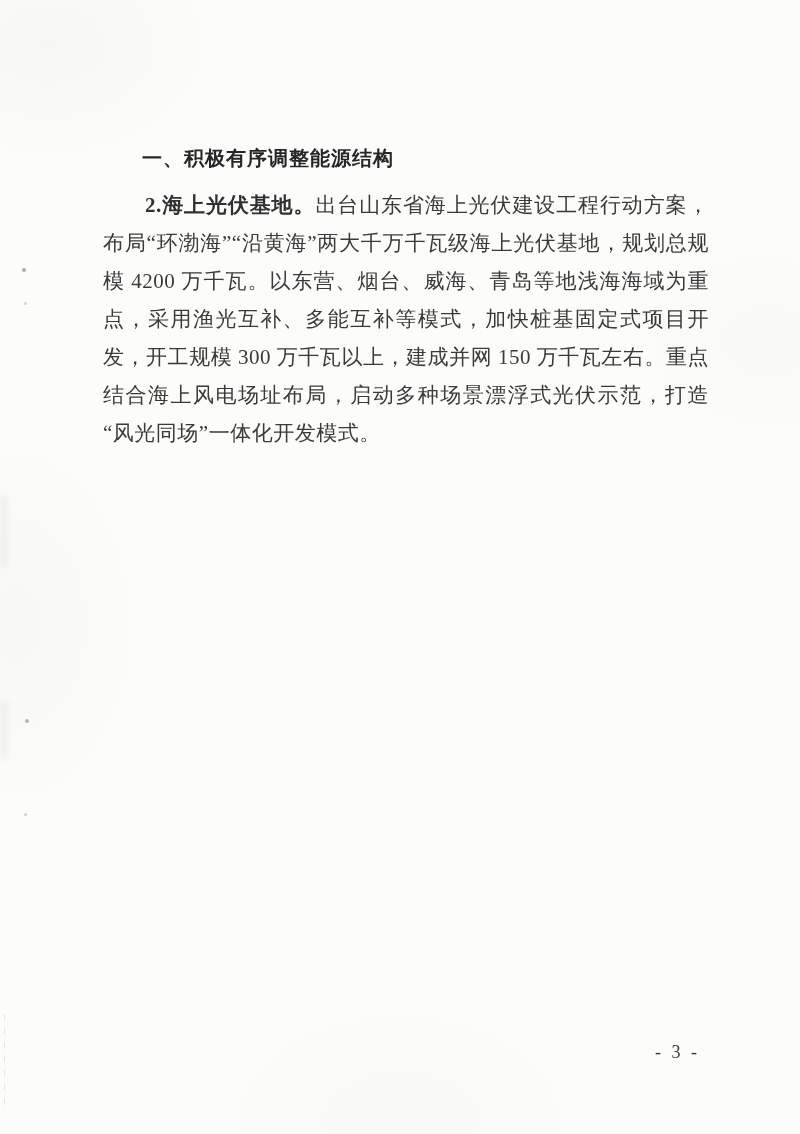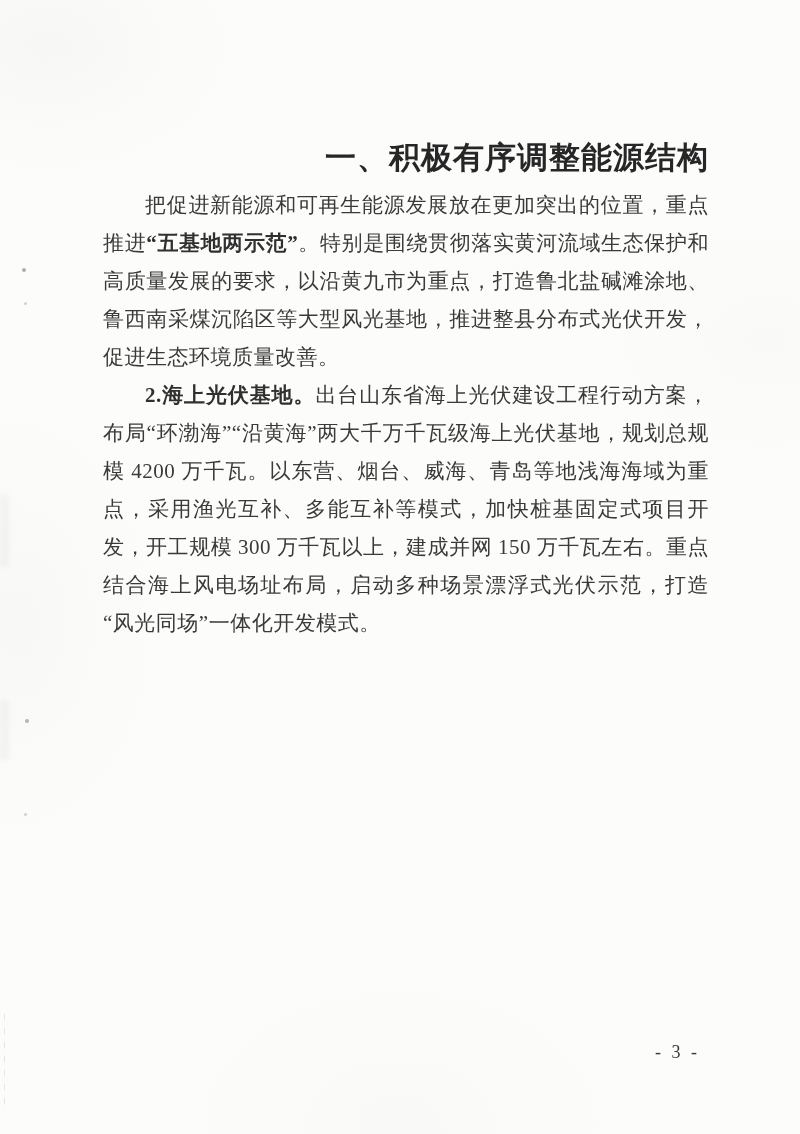--- a/index.html
+++ b/index.html
@@ -23,27 +23,26 @@
   }
   .content {
     position: absolute;
     left: 103px;
     top: 143px;
     width: 606px;
   }
   .heading {
     font-family: "Liberation Sans", sans-serif;
     font-weight: 700;
-    font-size: 31px;
+    font-size: 20px;
     line-height: 30px;
     letter-spacing: 1px;
     color: #262626;
     margin: 0 0 13px 0;
     text-indent: 39px;
-    text-align: right;
   }
   .para {
     margin: 0;
     font-size: 21px;
     line-height: 38px;
     letter-spacing: 0.5px;
     color: #3a3a3a;
     text-align: justify;
     text-indent: 2em;
   }
@@ -101,19 +100,18 @@
   <div class="speck speck-2"></div>
   <div class="speck speck-3"></div>
   <div class="speck speck-4"></div>
   <div class="smudge smudge-1"></div>
   <div class="smudge smudge-2"></div>
   <div class="crease"></div>
 
   <div class="content">
     <h1 class="heading">一、积极有序调整能源结构</h1>
     <div id="paragraphs">
-        <p class="para"><span class="">把促进新能源和可再生能源发展放在更加突出的位置，重点推进</span><span class="bold">“五基地两示范”</span><span class="">。特别是围绕贯彻落实黄河流域生态保护和高质量发展的要求，以沿黄九市为重点，打造鲁北盐碱滩涂地、鲁西南采煤沉陷区等大型风光基地，推进整县分布式光伏开发，促进生态环境质量改善。</span></p>
         <p class="para"><span class="bold">2.海上光伏基地。</span><span class="">出台山东省海上光伏建设工程行动方案，布局“环渤海”“沿黄海”两大千万千瓦级海上光伏基地，规划总规模 4200 万千瓦。以东营、烟台、威海、青岛等地浅海海域为重点，采用渔光互补、多能互补等模式，加快桩基固定式项目开发，开工规模 300 万千瓦以上，建成并网 150 万千瓦左右。重点结合海上风电场址布局，启动多种场景漂浮式光伏示范，打造“风光同场”一体化开发模式。</span></p>
       </div>
   </div>
 
   <div class="page-number">- 3 -</div>
 </div>
 
 </body></html>

